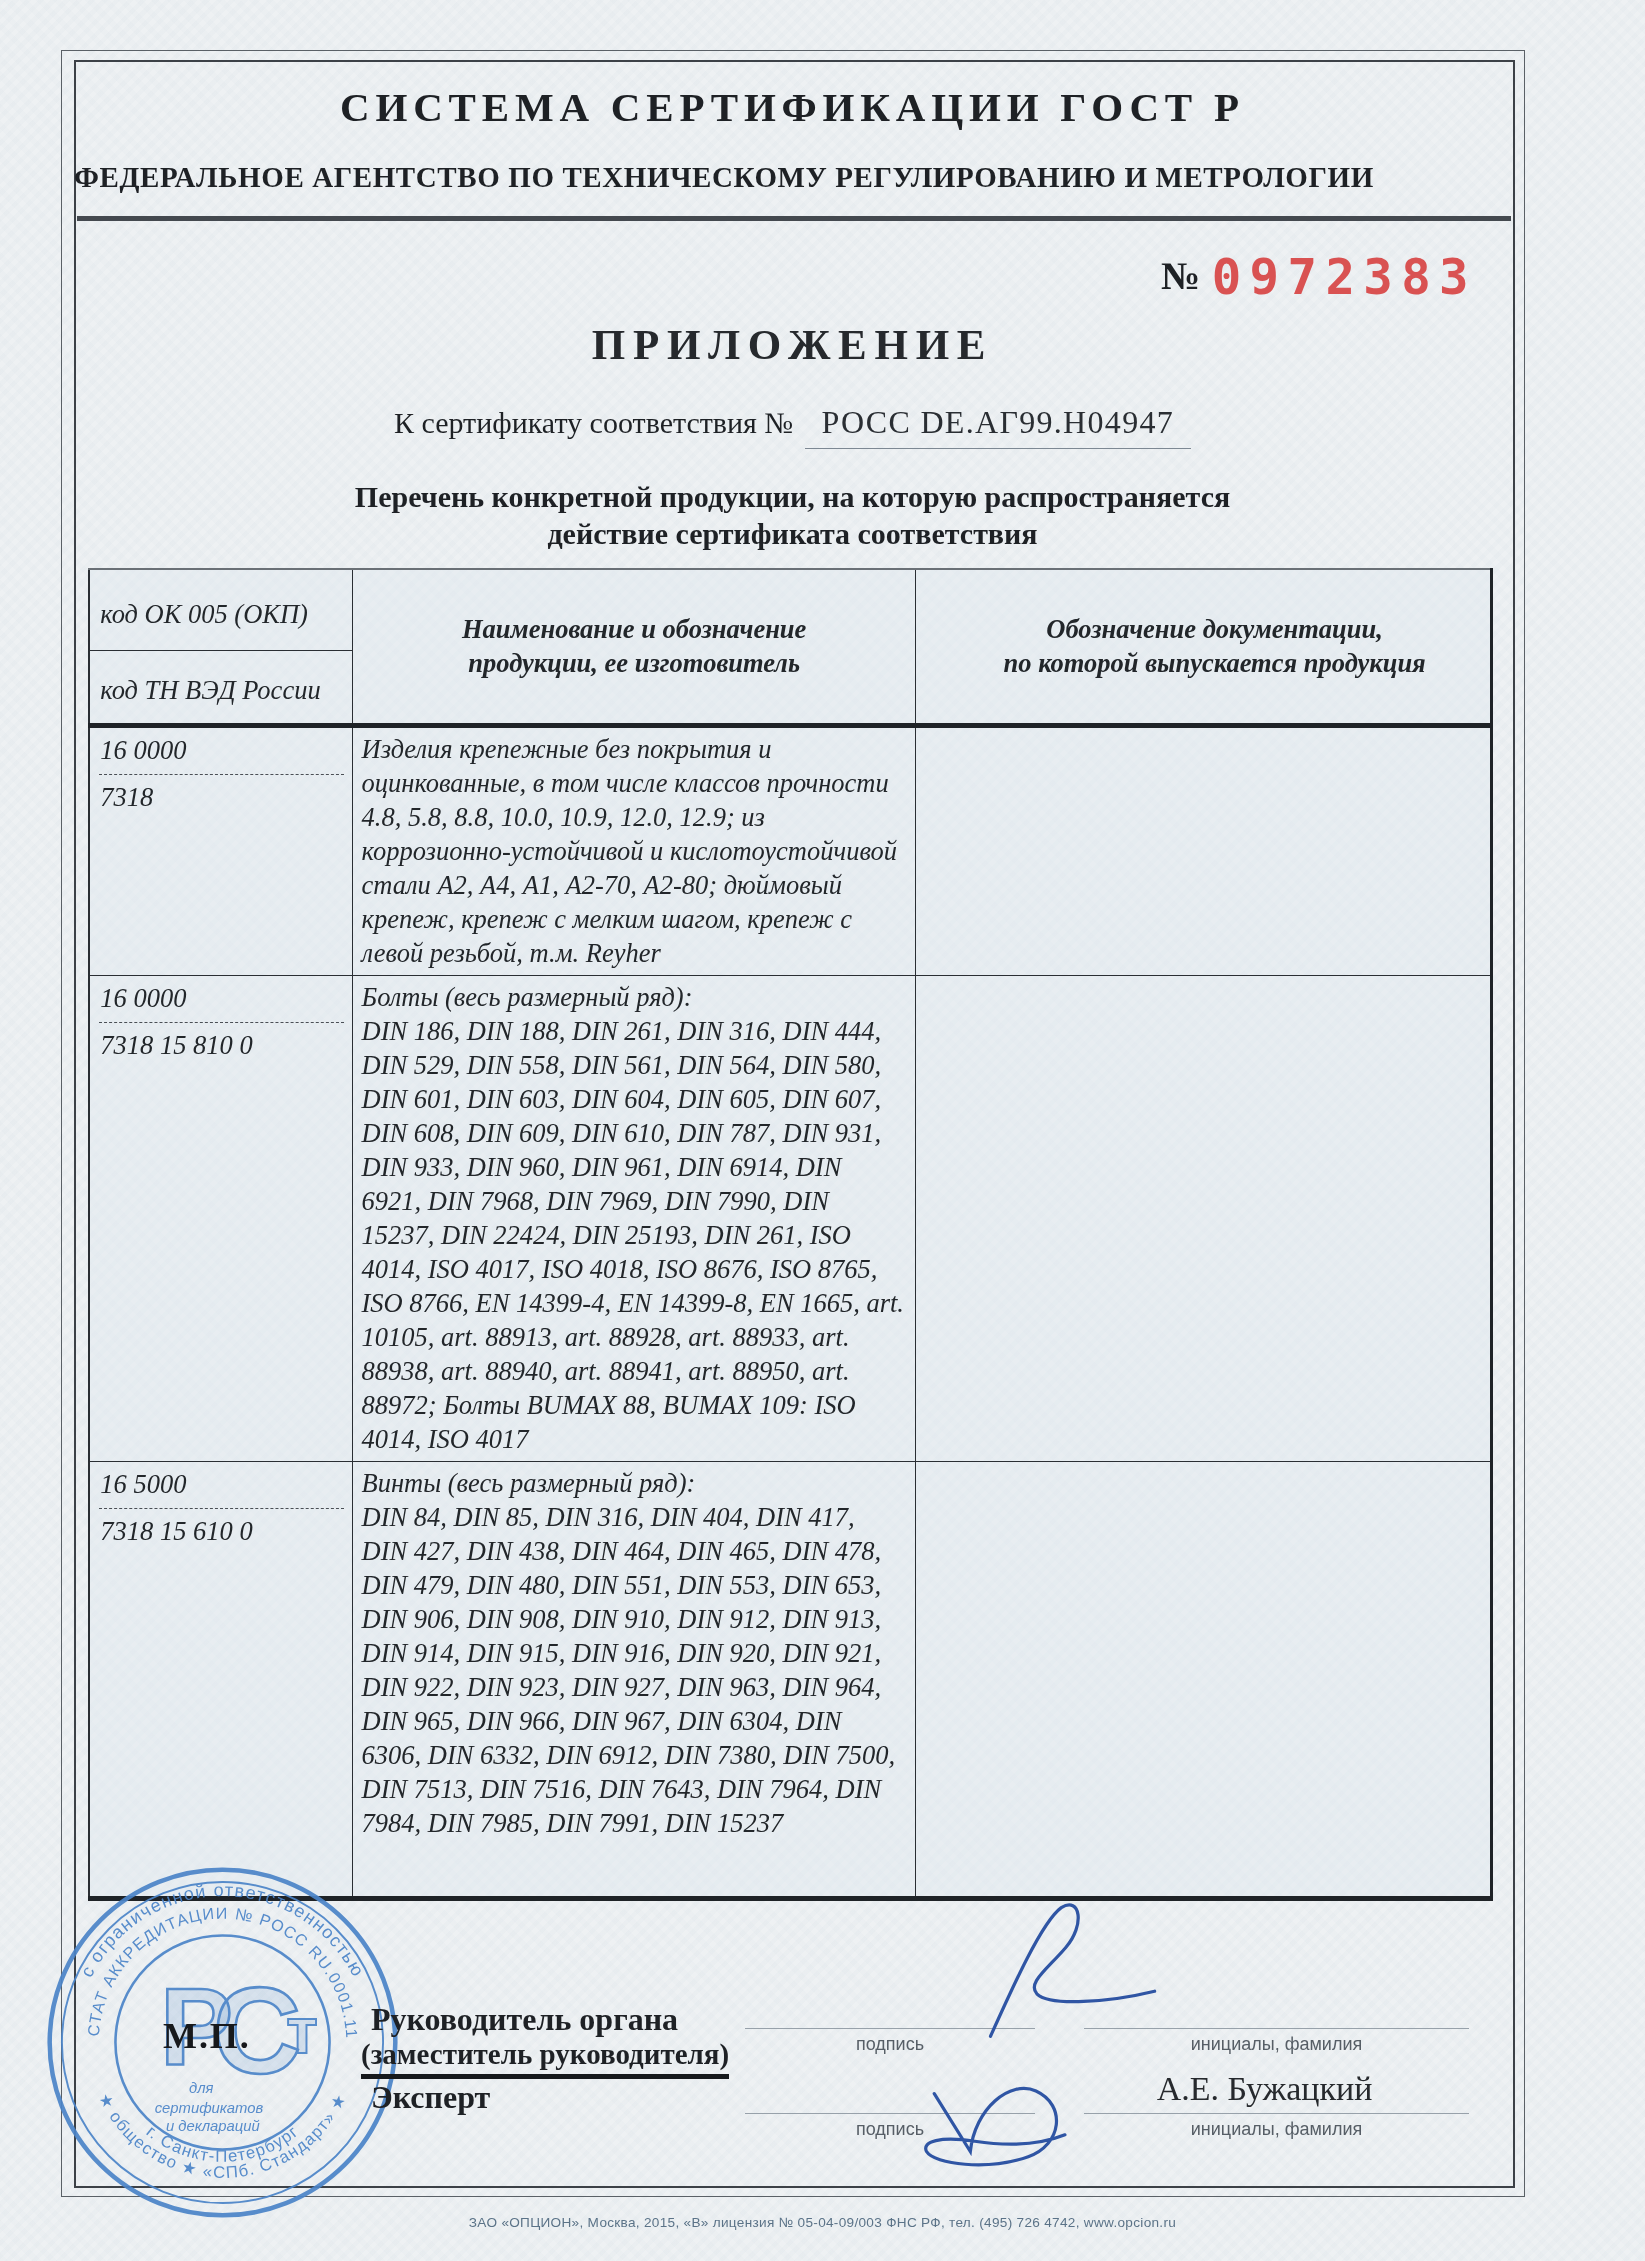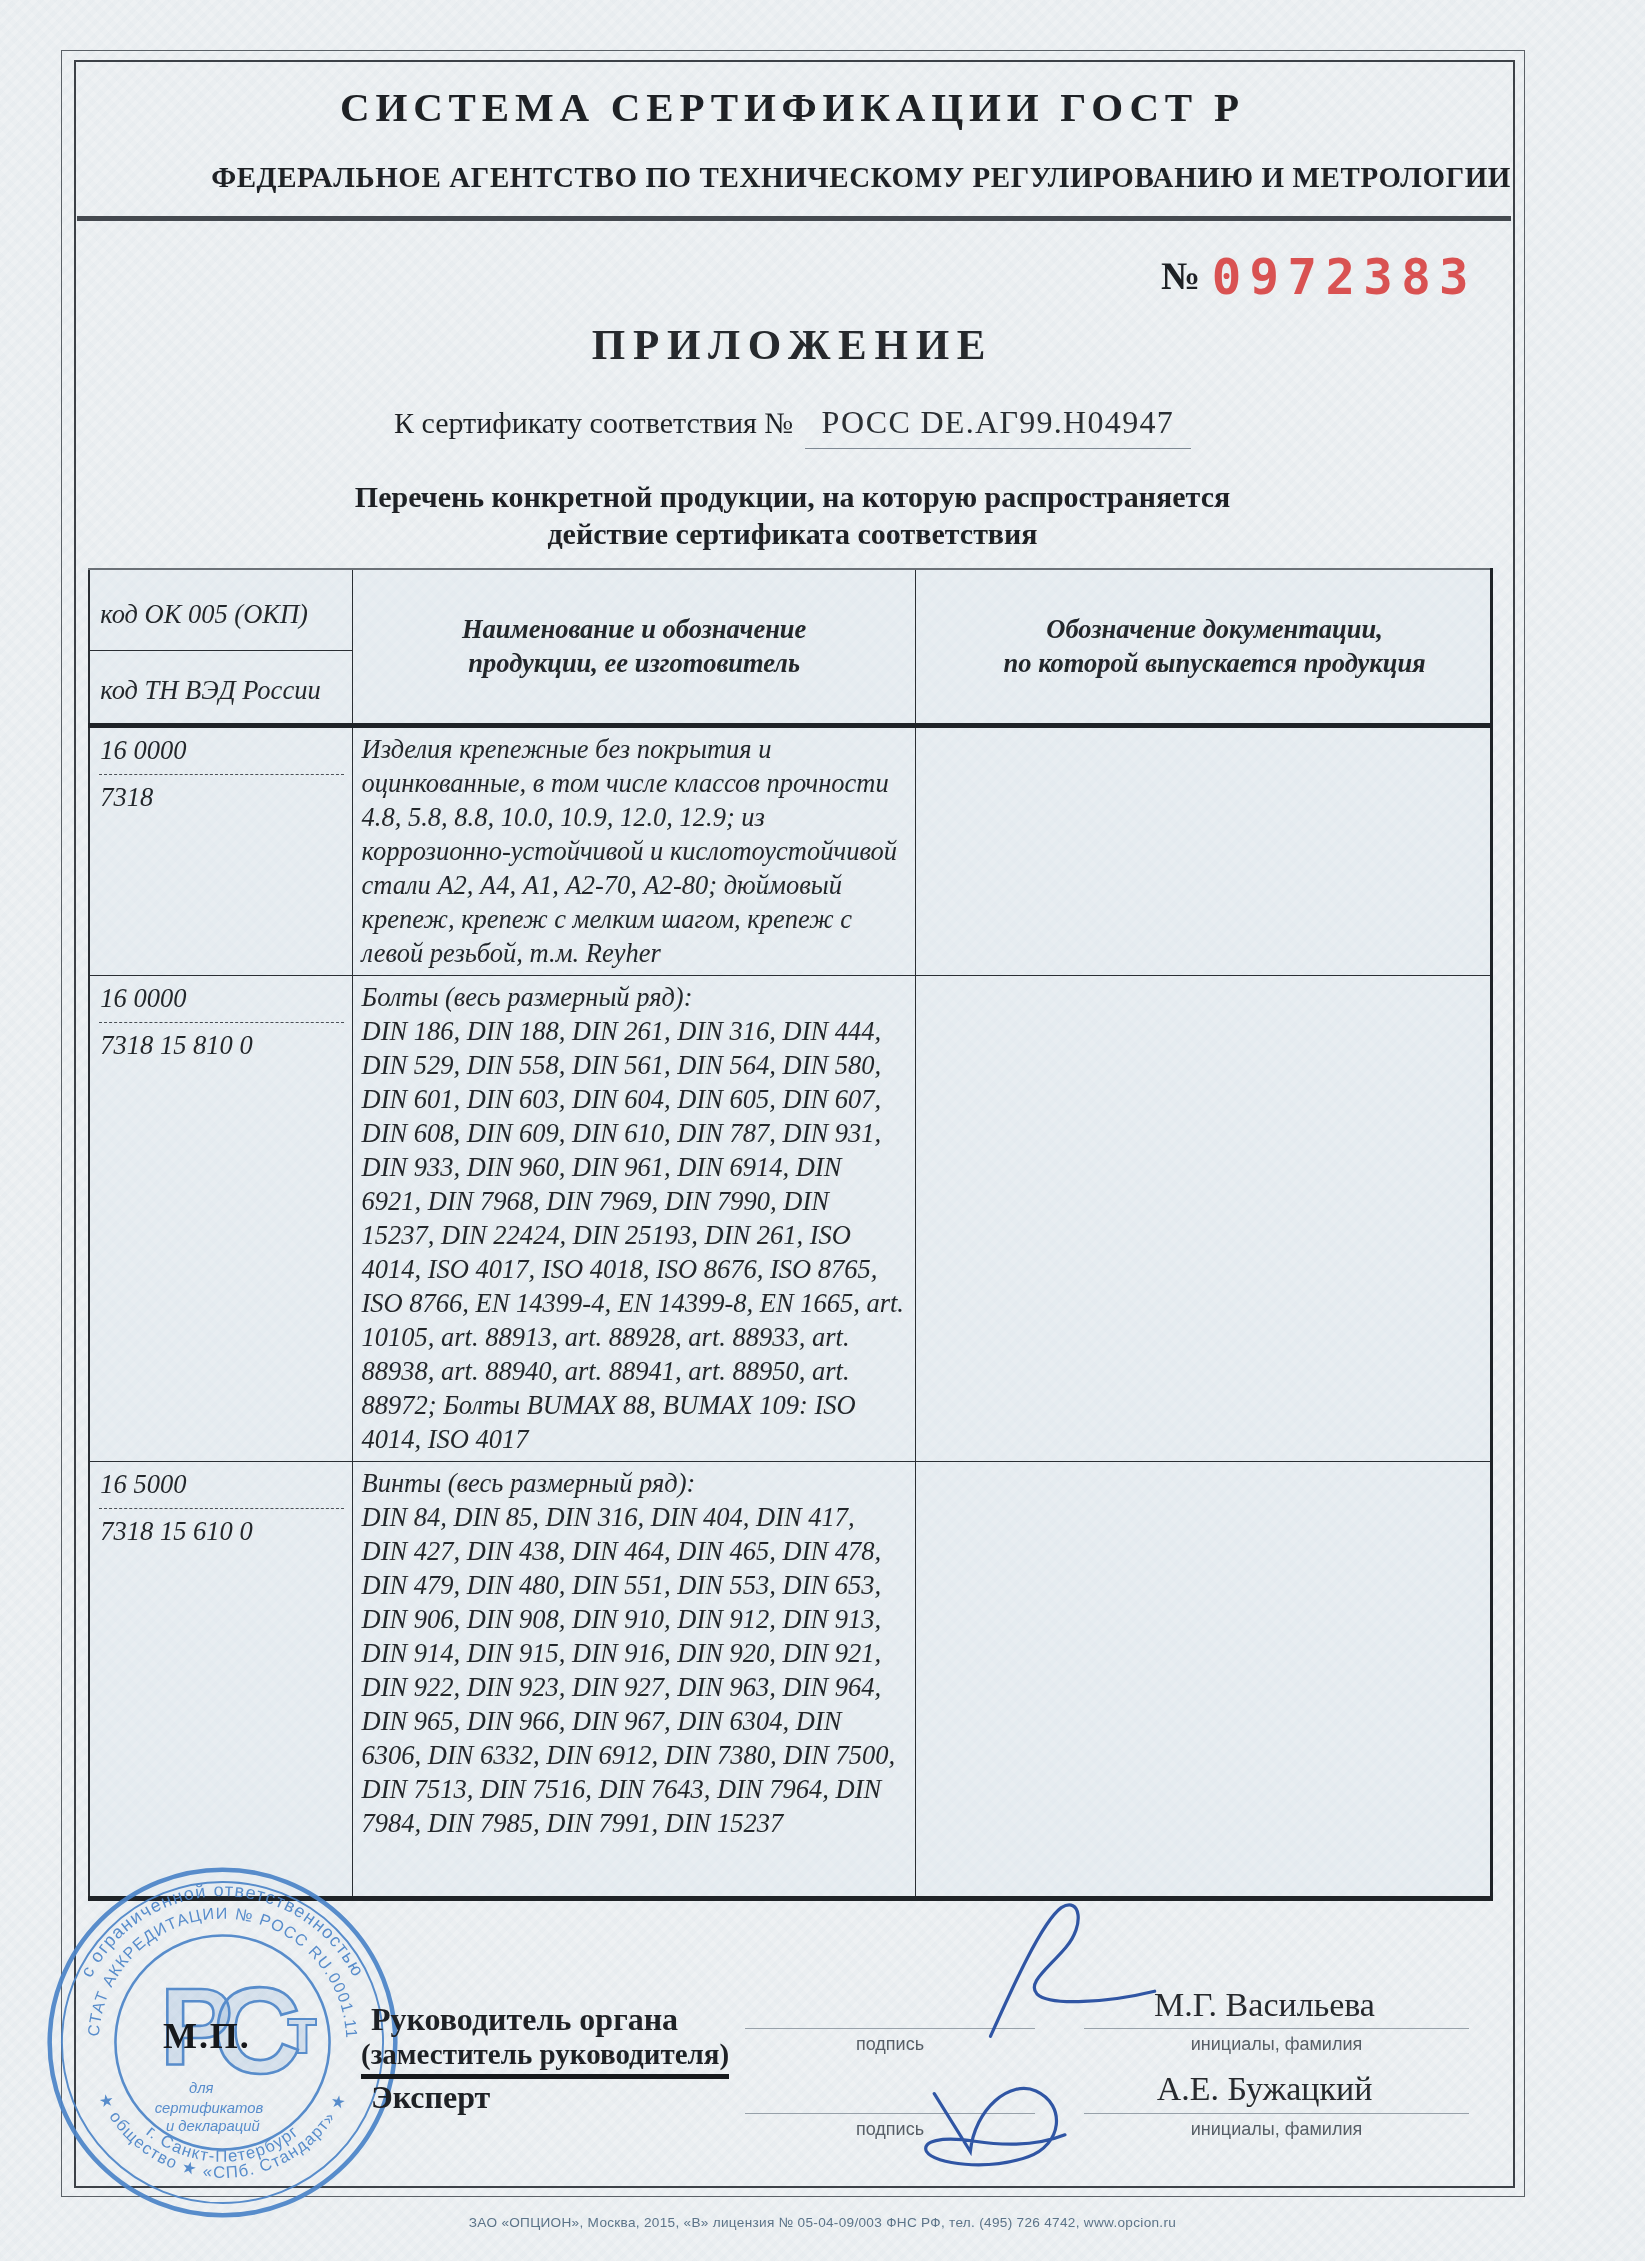--- a/index.html
+++ b/index.html
@@ -10,21 +10,21 @@
       repeating-linear-gradient(45deg, rgba(190,205,215,.06) 0 5.8px, rgba(255,255,255,0) 5.8px 11.6px),
       #eef1f3;
     overflow:hidden;
     font-family:"Liberation Serif", serif;
     color:#22262a;
   }
   .frame-outer{position:absolute;left:61px;top:50px;width:1462px;height:2145px;border:1.9px solid #5a6066;}
   .frame-inner{position:absolute;left:74px;top:60px;width:1437px;height:2124px;border:2.6px solid #3c4147;}
   .title1{position:absolute;left:74px;top:83px;width:1437px;text-align:center;
           font-size:41px;font-weight:bold;letter-spacing:5.8px;color:#1e2125;}
-  .title2{position:absolute;left:74px;top:161px;width:1437px;text-align:right;
+  .title2{position:absolute;left:74px;top:161px;width:1437px;text-align:left;
           font-size:29px;font-weight:bold;letter-spacing:0.6px;color:#1e2125;}
   .header-rule{position:absolute;left:77px;top:216px;width:1434px;height:4.5px;background:#44494f;}
   .serial{position:absolute;top:249px;right:169px;white-space:nowrap;}
   .serial .no{font-size:39px;font-weight:bold;color:#1e2125;vertical-align:5.2px;margin-right:11.6px;}
   .serial .digits{font-family:"DejaVu Sans Mono", monospace;font-size:49px;font-weight:bold;
                   color:#d95252;letter-spacing:8.4px;}
   .appendix{position:absolute;left:74px;top:320px;width:1437px;text-align:center;
             font-size:43px;font-weight:bold;letter-spacing:7.7px;color:#26292d;}
   .certline{position:absolute;left:74px;top:404px;width:1437px;text-align:center;white-space:nowrap;}
   .certline .lbl{font-size:30px;font-weight:normal;color:#1e2125;}
@@ -207,21 +207,20 @@
   <div class="sigline s1"></div>
   <div class="sigline s2"></div>
   <div class="sigline n1"></div>
   <div class="sigline n2"></div>
 
   <div class="caption cap-s1">подпись</div>
   <div class="caption cap-s2">подпись</div>
   <div class="caption cap-n1">инициалы, фамилия</div>
   <div class="caption cap-n2">инициалы, фамилия</div>
 
-  <div class="name1">М.Г. Васильева</div>
   <div class="name2">А.Е. Бужацкий</div>
 
   <svg class="autograph" style="left:929px;top:1896px;" width="271" height="148" viewBox="0 0 420 230">
     <path d="M95 218 C 130 140 175 40 205 18 C 235 0 242 45 212 80 C 182 115 152 135 167 152 C 187 172 280 165 350 148" fill="none" stroke="#2f55a4" stroke-width="5" stroke-linecap="round"></path>
   </svg>
   <svg class="autograph" style="left:907px;top:2073px;" width="303" height="103" viewBox="0 0 470 160">
     <path d="M42 32 L98 122 C105 55 160 10 200 28 C248 50 240 112 188 130 C125 152 42 142 30 122 C22 106 52 98 105 106 C170 116 215 108 245 96" fill="none" stroke="#2f55a4" stroke-width="5" stroke-linecap="round"></path>
   </svg>
 
   <div class="footer">ЗАО «ОПЦИОН», Москва, 2015, «В»    лицензия № 05-04-09/003 ФНС РФ,  тел. (495) 726 4742, www.opcion.ru</div>

